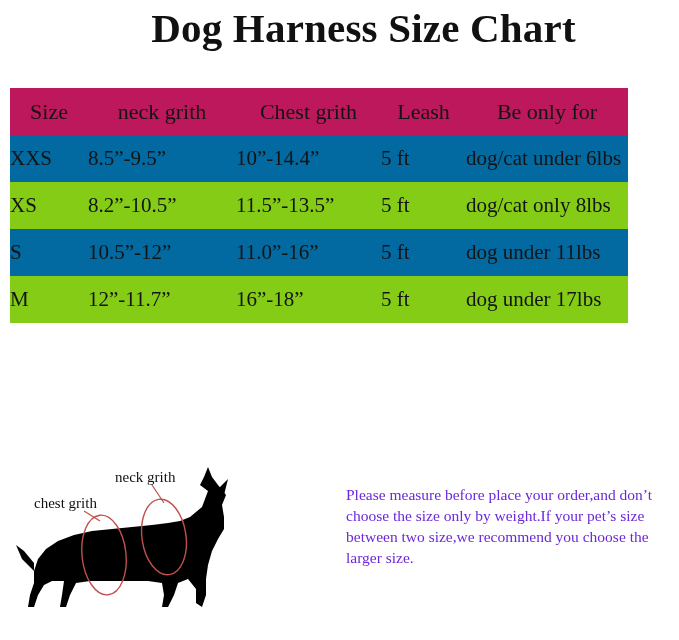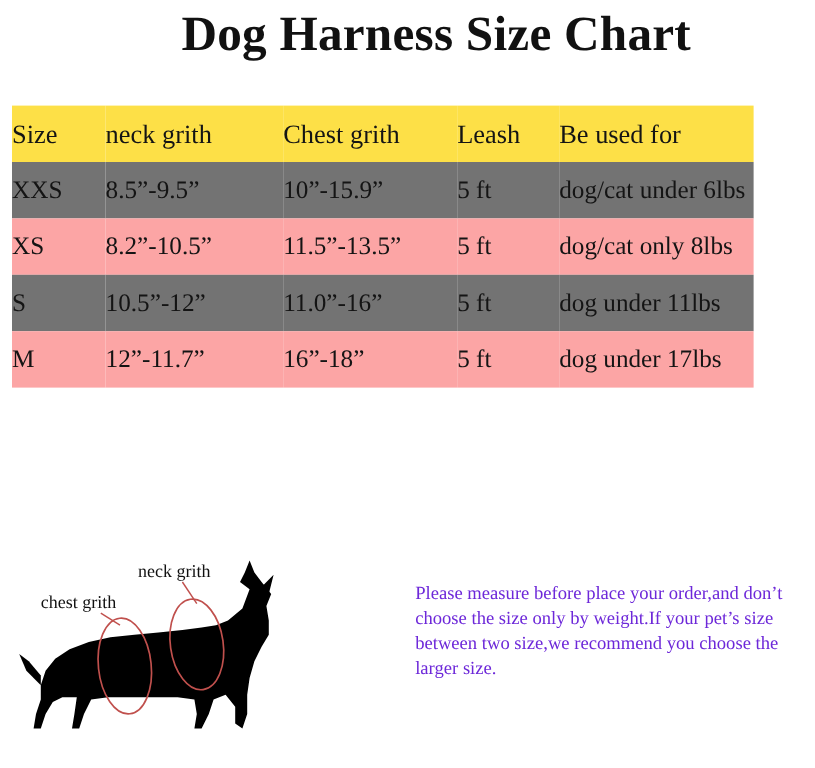--- a/index.html
+++ b/index.html
@@ -37,27 +37,28 @@
     table-layout: fixed;
   }
   .table td, .table th {
     padding: 0;
     margin: 0;
   }
   .row {
     height: 47px;
   }
   .header-row {
-    background: #fde047;
+    background: #be185d;
+    text-align: center;
   }
   .body-row-a {
-    background: #737373;
+    background: #0369a1;
   }
   .body-row-b {
-    background: #fca5a5;
+    background: #84cc16;
   }
   .cell {
     font-family: "Liberation Serif", serif;
     font-size: 21px;
     color: #141414;
     vertical-align: middle;
     padding-left: 10px;
     white-space: nowrap;
   }
   .cell.header {
@@ -108,26 +109,26 @@
 
 <div class="title">Dog Harness Size Chart</div>
 
 <table class="table">
   <tbody>
     <tr class="row header-row">
       <td class="cell header c-size">Size</td>
       <td class="cell header c-neck">neck grith</td>
       <td class="cell header c-chest">Chest grith</td>
       <td class="cell header c-leash">Leash</td>
-      <td class="cell header c-use">Be used for</td>
+      <td class="cell header c-use">Be only for</td>
     </tr>
     <tr class="row body-row-a">
       <td class="cell c-size">XXS</td>
       <td class="cell c-neck">8.5”-9.5”</td>
-      <td class="cell c-chest">10”-15.9”</td>
+      <td class="cell c-chest">10”-14.4”</td>
       <td class="cell c-leash">5 ft</td>
       <td class="cell c-use">dog/cat under 6lbs</td>
     </tr>
     <tr class="row body-row-b">
       <td class="cell c-size">XS</td>
       <td class="cell c-neck">8.2”-10.5”</td>
       <td class="cell c-chest">11.5”-13.5”</td>
       <td class="cell c-leash">5 ft</td>
       <td class="cell c-use">dog/cat only 8lbs</td>
     </tr>

